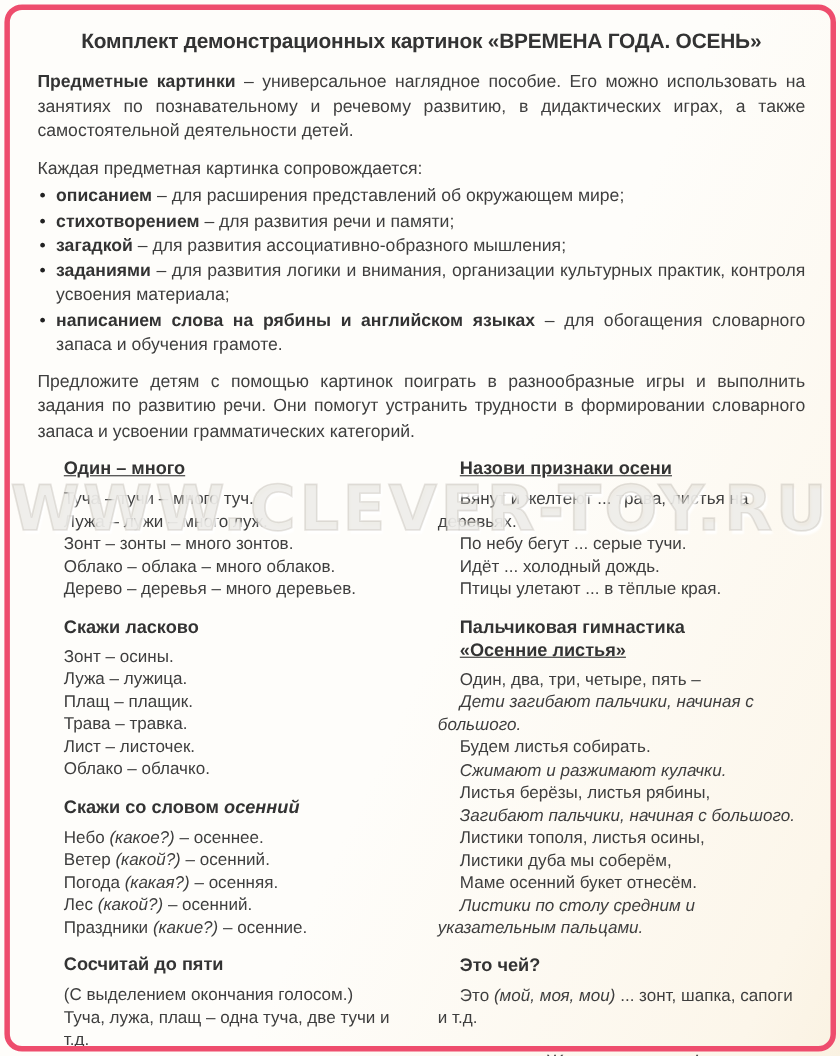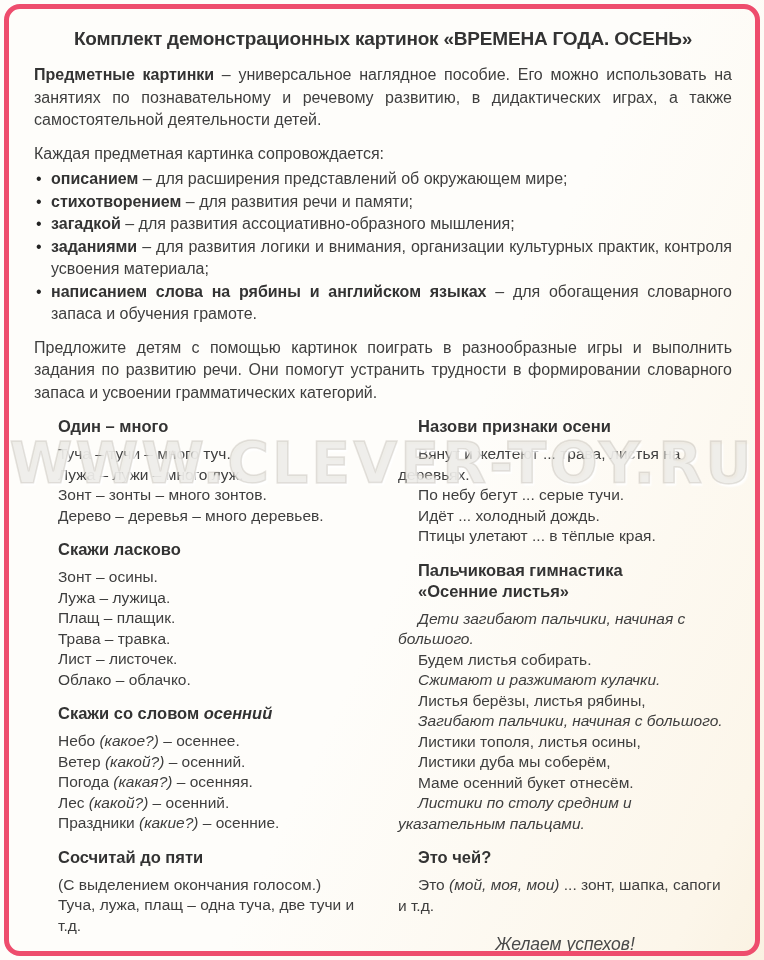--- a/index.html
+++ b/index.html
@@ -18,21 +18,21 @@
   .p { font-size:16px; line-height:22.5px; text-align:justify; margin:0 0 11px; }
   .p b, .bullets b { color:#333; }
   .list-intro { font-size:16px; line-height:22.5px; margin:0 0 3px; }
   .bullets { list-style:none; margin:0 0 11px; padding:0; }
   .bullets li { position:relative; padding-left:17px; font-size:16px; line-height:22.5px; text-align:justify; }
   .bullets li::before { content:"\2022"; position:absolute; left:2px; color:#222; }
   .cols { display:flex; margin-top:2px; }
   .col-left  { flex:0 0 340px; padding-left:24px; box-sizing:border-box; }
   .col-right { flex:1; padding-left:24px; box-sizing:border-box; }
   .h2 { font-size:16.5px; font-weight:bold; color:#333; margin:14px 0 8px; }
-  .h2.first { margin-top:2px; }
+  .h2.first { margin-top:2px;text-decoration:underline; }
   .h2.tight { margin-bottom:0; }
   .col-right .h2 { padding-left:20px; }
   .line { font-size:15.5px; line-height:20.5px; }
   .rp { font-size:15.5px; line-height:20.5px; text-indent:20px; margin:0; }
   .poem { margin:6px 0 0; }
   .it { font-style:italic; }
   .closing { text-align:center; font-style:italic; font-size:17.5px; margin-top:18px; color:#4a4a4a; }
   .watermark {
     position:absolute; top:430px; left:-14px; right:-14px; z-index:4;
     text-align:center; white-space:nowrap; pointer-events:none;
@@ -67,20 +67,21 @@
 
     <p class="p">Предложите детям с помощью картинок поиграть в разнообразные игры и выполнить задания по развитию речи. Они помогут устранить трудности в формировании словарного запаса и усвоении грамматических категорий.</p>
 
     <div class="cols">
 
       <div class="col-left">
         <div class="h2 first">Один – много</div>
         <div class="line">Туча – тучи – много туч.</div>
         <div class="line">Лужа – лужи – много луж.</div>
         <div class="line">Зонт – зонты – много зонтов.</div>
+        <div class="line">Облако – облака – много облаков.</div>
         <div class="line">Дерево – деревья – много деревьев.</div>
 
         <div class="h2">Скажи ласково</div>
         <div class="line">Зонт – осины.</div>
         <div class="line">Лужа – лужица.</div>
         <div class="line">Плащ – плащик.</div>
         <div class="line">Трава – травка.</div>
         <div class="line">Лист – листочек.</div>
         <div class="line">Облако – облачко.</div>
 
@@ -99,20 +100,21 @@
       <div class="col-right">
         <div class="h2 first">Назови признаки осени</div>
         <p class="rp">Вянут и желтеют ... трава, листья на деревьях.</p>
         <p class="rp">По небу бегут ... серые тучи.</p>
         <p class="rp">Идёт ... холодный дождь.</p>
         <p class="rp">Птицы улетают ... в тёплые края.</p>
 
         <div class="h2 tight">Пальчиковая гимнастика</div>
         <div class="h2 first">«Осенние листья»</div>
         <div class="poem">
+          <p class="rp">Один, два, три, четыре, пять –</p>
           <p class="rp it">Дети загибают пальчики, начиная с большого.</p>
           <p class="rp">Будем листья собирать.</p>
           <p class="rp it">Сжимают и разжимают кулачки.</p>
           <p class="rp">Листья берёзы, листья рябины,</p>
           <p class="rp it">Загибают пальчики, начиная с большого.</p>
           <p class="rp">Листики тополя, листья осины,</p>
           <p class="rp">Листики дуба мы соберём,</p>
           <p class="rp">Маме осенний букет отнесём.</p>
           <p class="rp it">Листики по столу средним и указательным пальцами.</p>
         </div>

